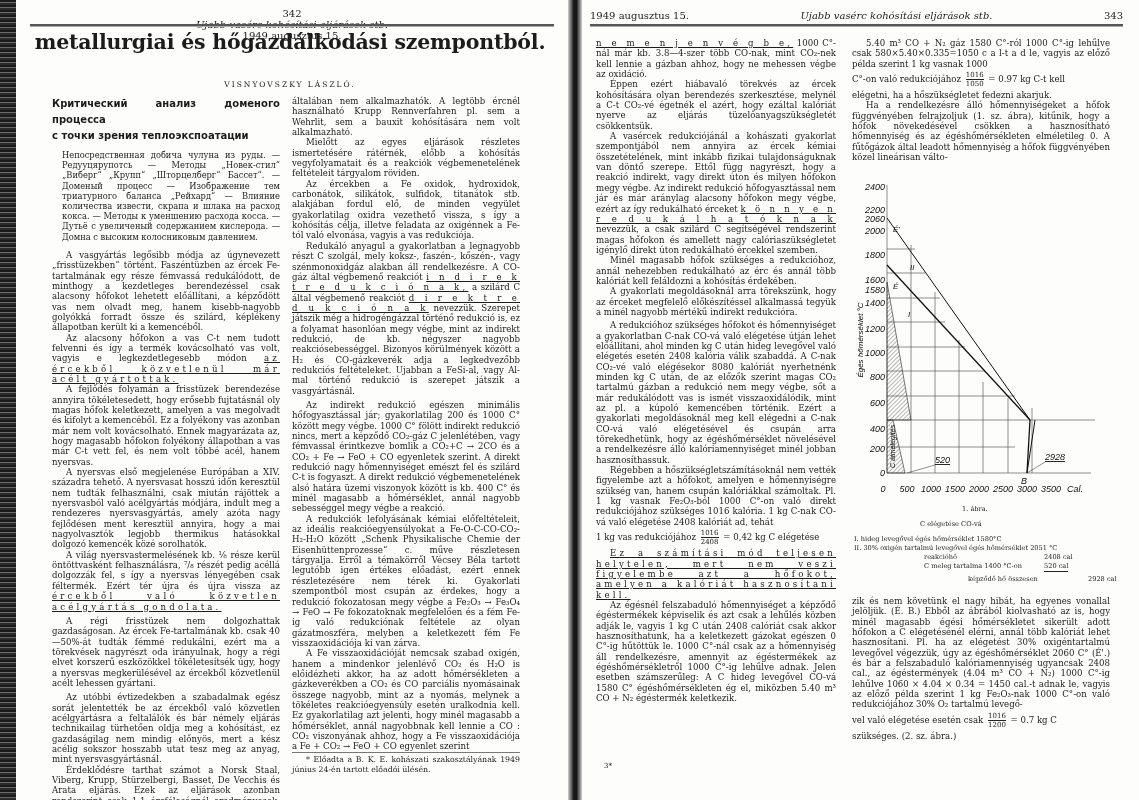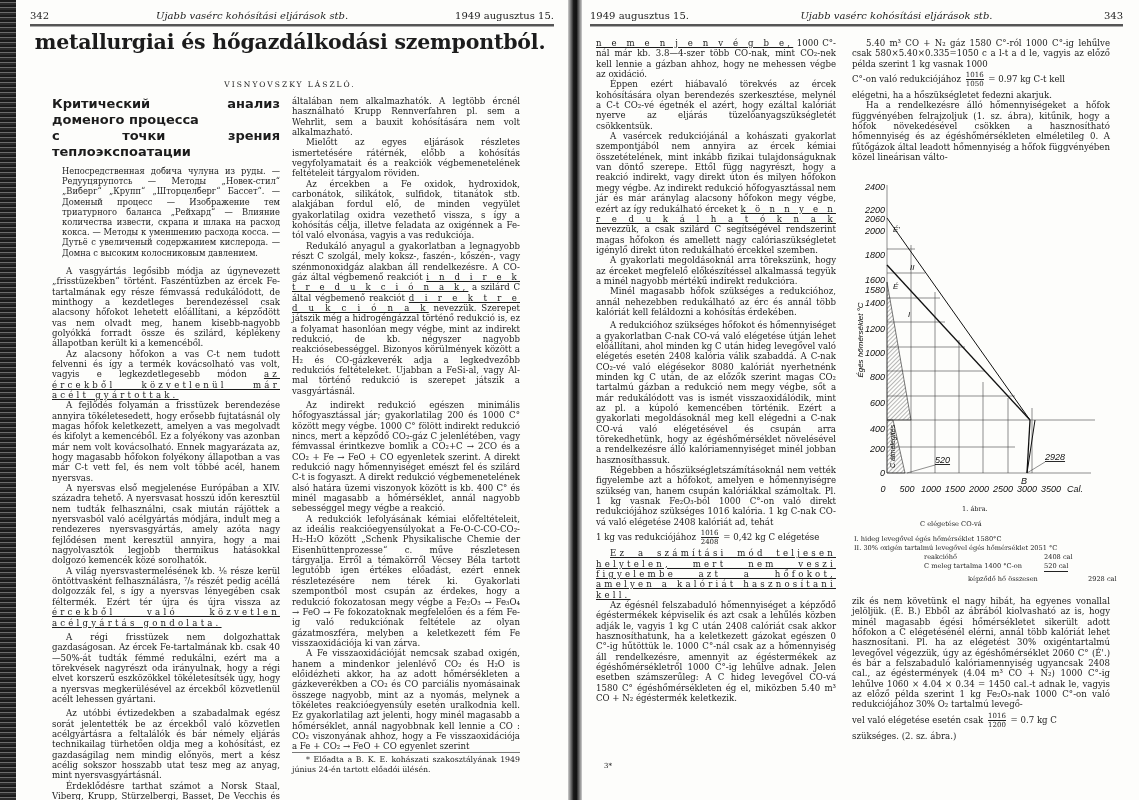--- a/index.html
+++ b/index.html
@@ -10,38 +10,38 @@
   .pl{left:22px;width:540px;}
   .runhead{position:absolute;top:8px;left:22px;right:0;height:14px;font-size:10px;display:flex;justify-content:space-between;align-items:center;}
   .runhead .mid{font-style:italic;}
   .rule{position:absolute;top:24px;left:22px;right:0;height:2px;background:#555;border-bottom:1px solid #aaa;}
   .title{position:absolute;top:30px;left:30px;width:520px;text-align:center;font-family:"DejaVu Serif",serif;font-weight:bold;font-size:20.5px;line-height:24px;letter-spacing:-0.2px;}
   .author{position:absolute;top:80px;left:30px;width:520px;text-align:center;font-size:7.5px;letter-spacing:2px;}
   .col{position:absolute;font-size:8.6px;line-height:10.35px;text-align:justify;}
   .col p{margin:0;text-indent:14px;}
   .col p.noind{text-indent:0;}
   .sp{letter-spacing:3.2px;text-decoration:underline;}
-  .ru-head{font-weight:bold;font-family:"DejaVu Sans",sans-serif;font-size:13px;line-height:16px;text-indent:0 !important;}
+  .ru-head{font-weight:bold;font-family:"DejaVu Sans",sans-serif;font-size:10px;line-height:16px;text-indent:0 !important;}
   .ru{font-size:8.3px;line-height:10.2px;padding-left:10px;text-indent:0 !important;}
   .foot{font-size:7.8px;line-height:10px;border-top:1px solid #777;margin-top:6px;padding-top:2px;}
   .frac{display:inline-block;vertical-align:middle;text-align:center;font-size:7px;line-height:8px;margin:0 2px;}
   .frac span{display:block;}
   .frac .den{border-top:1px solid #222;}
   .chart{position:absolute;left:855px;top:170px;width:284px;height:360px;}
   .caption{position:absolute;font-size:6.6px;line-height:9px;}
   .pnum-bottom{position:absolute;font-size:7px;}
 </style>
 </head>
 <body>
 
 <div class="binding"></div>
 <div class="gutter"></div>
 
 <div class="page pl" style="left:0;width:568px;">
-  <div class="runhead" style="left:30px;right:14px;">
+  <div class="runhead" style="left:30px;right:14px;flex-direction:column;">
     <span>342</span>
     <span class="mid">Ujabb vasérc kohósítási eljárások stb.</span>
     <span>1949 augusztus 15.</span>
   </div>
   <div class="rule" style="left:30px;right:14px;"></div>
 
   <div class="title">
     <div>metallurgiai és hőgazdálkodási szempontból.</div>
   </div>
   <div class="author">VISNYOVSZKY LÁSZLÓ.</div>
@@ -76,22 +76,22 @@
     <span>1949 augusztus 15.</span>
     <span class="mid">Ujabb vasérc kohósítási eljárások stb.</span>
     <span>343</span>
   </div>
   <div class="rule" style="left:8px;right:16px;"></div>
 
   <div class="col" style="left:14px;top:38px;width:240px;">
     <p class="noind"><span class="sp">n e  m e n j e n  v é g b e,</span> <span>1000 C°-nál már kb. 3.8—4-szer több CO-nak, mint CO₂-nek kell lennie a gázban ahhoz, hogy ne mehessen végbe az oxidáció.</span></p>
     <p>Éppen ezért hiábavaló törekvés az ércek kohósítására olyan berendezés szerkesztése, melynél a C-t CO₂-vé égetnék el azért, hogy ezáltal kalóriát nyerve az eljárás tüzelőanyagszükségletét csökkentsük.</p>
     <p><span>A vasércek redukciójánál a kohászati gyakorlat szempontjából nem annyira az ércek kémiai összetételének, mint inkább fizikai tulajdonságuknak van döntő szerepe. Ettől függ nagyrészt, hogy a reakció indirekt, vagy direkt úton és milyen hőfokon megy végbe. Az indirekt redukció hőfogyasztással nem jár és már aránylag alacsony hőfokon megy végbe, ezért az így redukálható érceket</span> <span class="sp">k ö n n y e n  r e d u k á l h a t ó k n a k</span> <span>nevezzük, a csak szilárd C segítségével rendszerint magas hőfokon és amellett nagy calóriaszükségletet igénylő direkt úton redukálható ércekkel szemben.</span></p>
+    <p>Minél magasabb hőfok szükséges a redukcióhoz, annál nehezebben redukálható az érc és annál több kalóriát kell feláldozni a kohósítás érdekében.</p>
     <p>A gyakorlati megoldásoknál arra törekszünk, hogy az érceket megfelelő előkészítéssel alkalmassá tegyük a minél nagyobb mértékű indirekt redukcióra.</p>
-    <p>Minél magasabb hőfok szükséges a redukcióhoz, annál nehezebben redukálható az érc és annál több kalóriát kell feláldozni a kohósítás érdekében.</p>
     <p style="margin-top:3px;">A redukcióhoz szükséges hőfokot és hőmennyiséget a gyakorlatban C-nak CO-vá való elégetése útján lehet előállítani, ahol minden kg C után hideg levegővel való elégetés esetén 2408 kalória válik szabaddá. A C-nak CO₂-vé való elégésekor 8080 kalóriát nyerhetnénk minden kg C után, de az előzők szerint magas CO₂ tartalmú gázban a redukció nem megy végbe, sőt a már redukálódott vas is ismét visszaoxidálódik, mint az pl. a kúpoló kemencében történik. Ezért a gyakorlati megoldásoknál meg kell elégedni a C-nak CO-vá való elégetésével és csupán arra törekedhetünk, hogy az égéshőmérséklet növelésével a rendelkezésre álló kalóriamennyiséget minél jobban hasznosíthassuk.</p>
     <p>Régebben a hőszükségletszámításoknál nem vették figyelembe azt a hőfokot, amelyen e hőmennyiségre szükség van, hanem csupán kalóriákkal számoltak. Pl. 1 kg vasnak Fe₂O₃-ból 1000 C°-on való direkt redukciójához szükséges 1016 kalória. 1 kg C-nak CO-vá való elégetése 2408 kalóriát ad, tehát</p>
     <p class="noind" style="margin:2px 0;">
       <span>1 kg vas redukciójához</span>
       <span class="frac"><span>1016</span><span class="den">2408</span></span>
       <span>= 0,42 kg C elégetése</span>
     </p>
     <p class="sp">Ez a számítási mód teljesen helytelen, mert nem veszi figyelembe azt a hőfokot, amelyen a kalóriát hasznosítani kell.</p>
     <p>Az égésnél felszabaduló hőmennyiséget a képződő égéstermékek képviselik és azt csak a lehűlés közben adják le, vagyis 1 kg C után 2408 calóriát csak akkor hasznosíthatunk, ha a keletkezett gázokat egészen 0 C°-ig hűtöttük le. 1000 C°-nál csak az a hőmennyiség áll rendelkezésre, amennyit az égéstermékek az égéshőmérsékletről 1000 C°-ig lehűlve adnak. Jelen esetben számszerűleg: A C hideg levegővel CO-vá 1580 C° égéshőmérsékleten ég el, miközben 5.40 m³ CO + N₂ égéstermék keletkezik.</p>
   </div>

